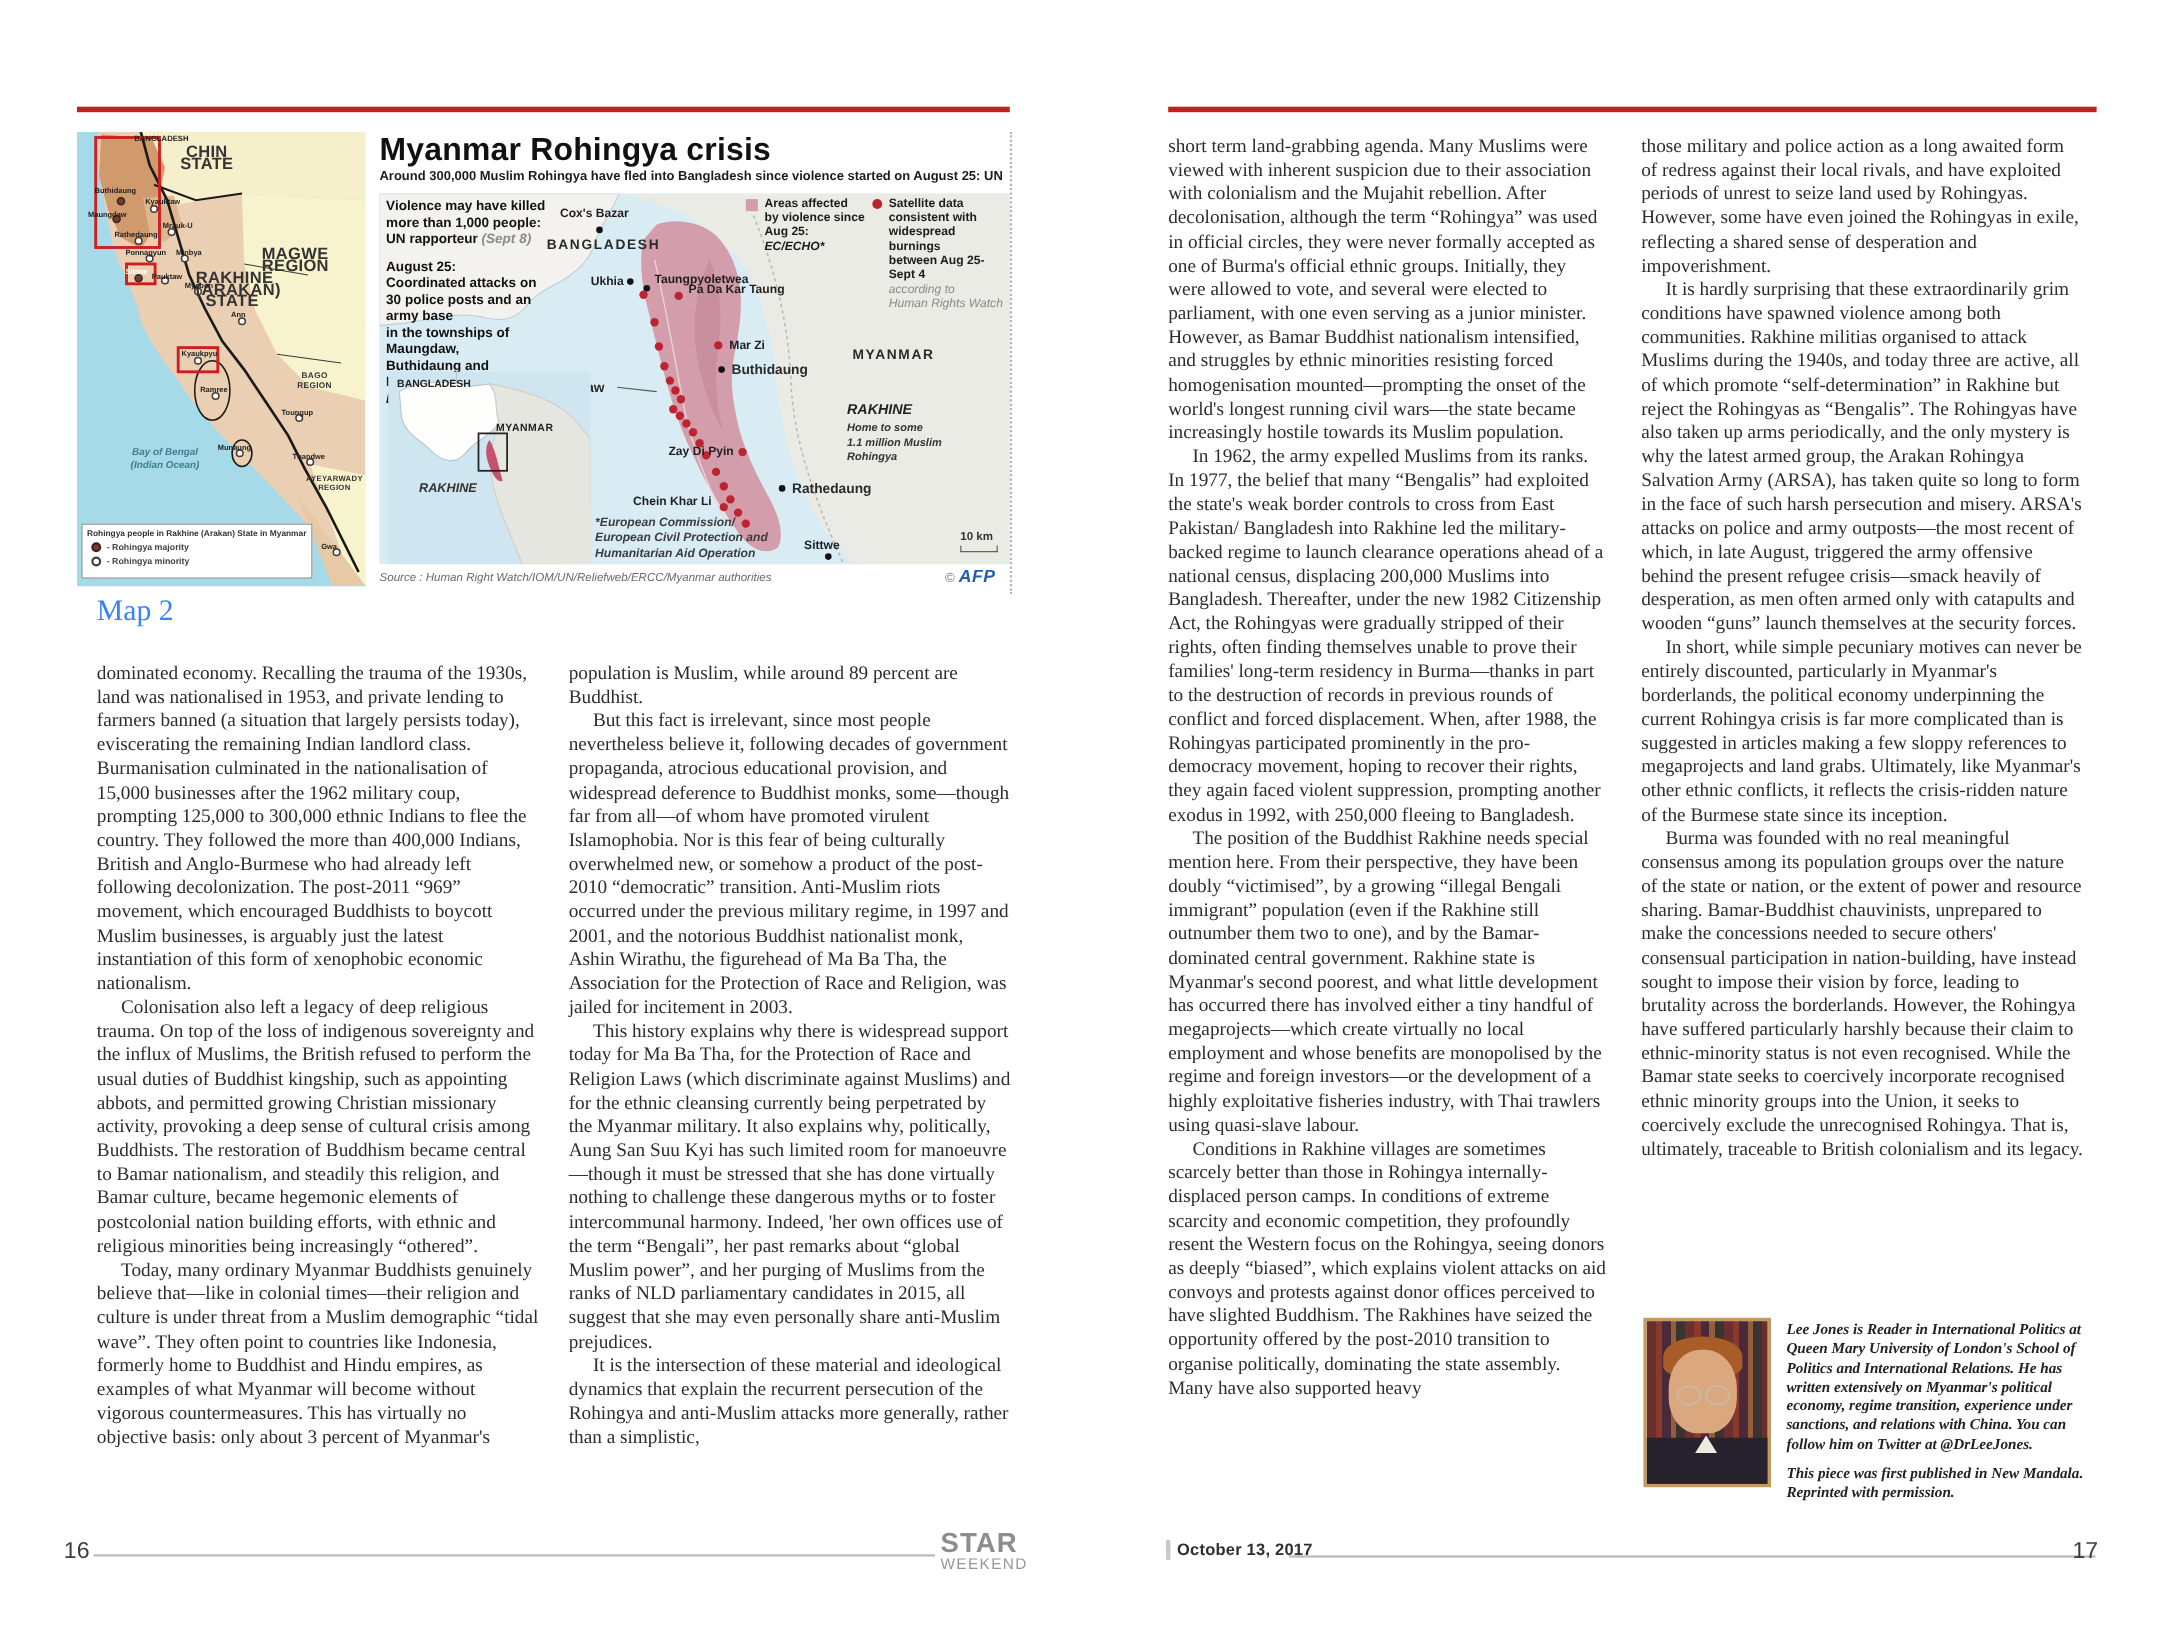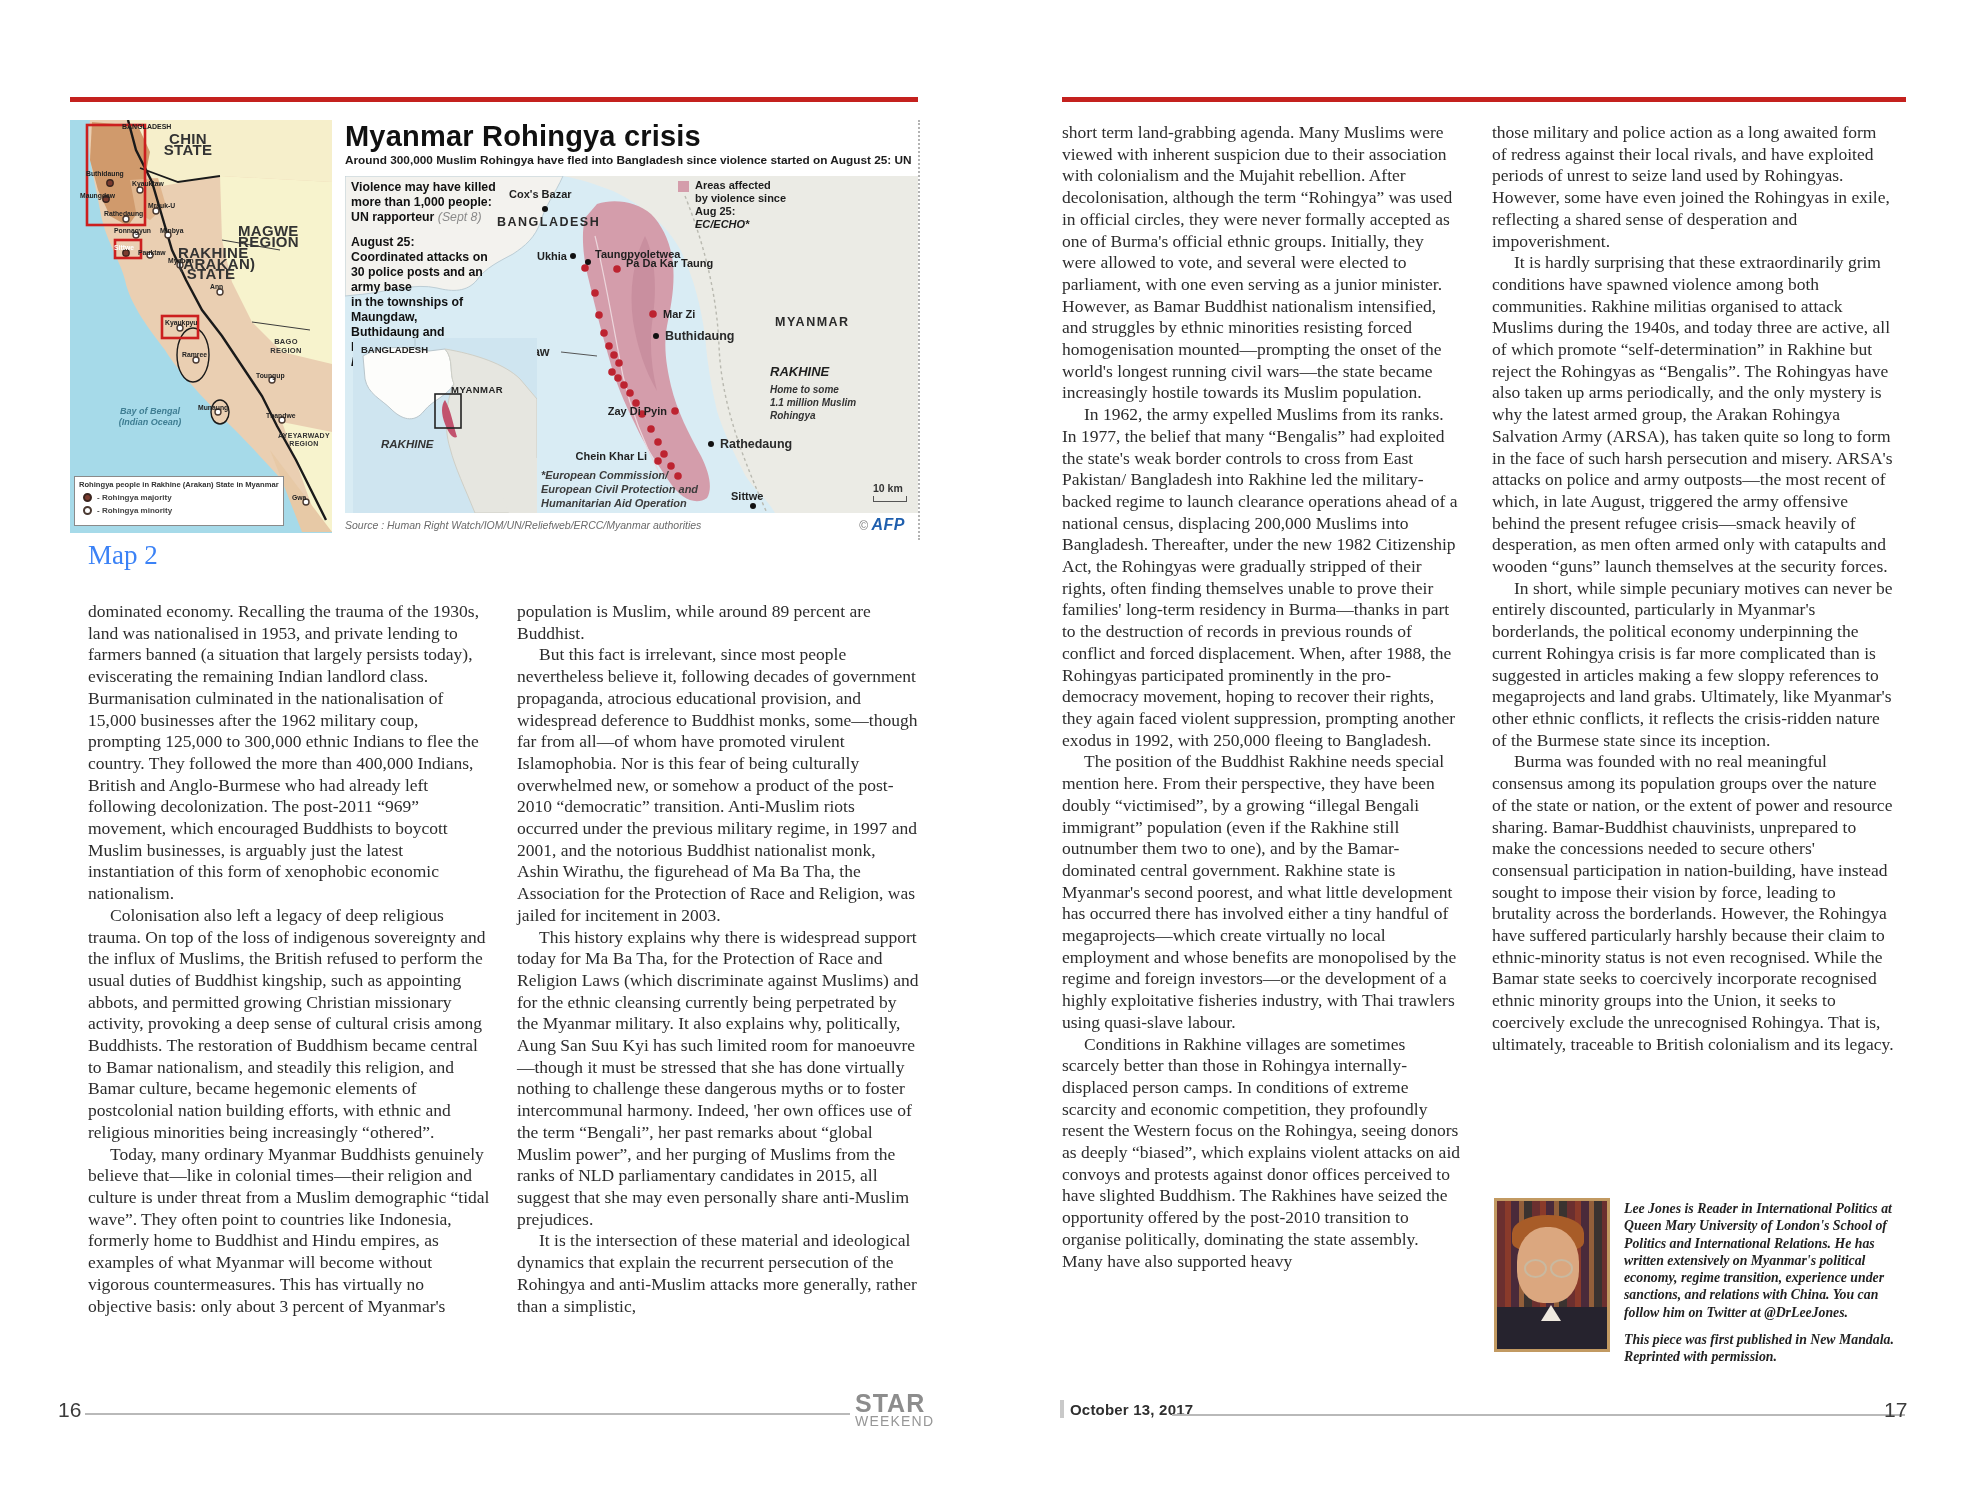--- a/index.html
+++ b/index.html
@@ -34,21 +34,21 @@
   #afp{position:absolute;left:345px;top:120px;width:573px;height:420px;border-right:2px dotted #b3b3b3;}
   #afp .title{position:absolute;left:0;top:0;font-size:29px;font-weight:800;color:#111;letter-spacing:.2px;}
   #afp .subtitle{position:absolute;left:0;top:33px;font-size:11.8px;font-weight:bold;color:#1c1c1c;}
   #afpmap{position:absolute;left:0;top:56px;width:573px;height:337px;background:#d9ecf4;overflow:hidden;}
   #afpmap svg{position:absolute;left:0;top:0;}
   .alabel{position:absolute;font-size:11px;font-weight:bold;color:#1f1f1f;line-height:12px;}
   .alabel.big{font-size:12.5px;letter-spacing:1.5px;color:#2a2a2a;}
   .alabel.it{font-style:italic;font-size:13px;}
   .asub{position:absolute;font-style:italic;font-size:10px;line-height:13px;color:#333;font-weight:bold;}
   .ainfo{position:absolute;left:6px;top:4px;width:160px;font-size:12.3px;line-height:15px;font-weight:bold;color:#111;}
-  .ainfo .gray{color:#8a8a8a;font-style:italic;font-weight:normal;}
+  .ainfo .gray{color:#8a8a8a;font-style:italic;font-weight:bold;}
   .ainfo .blk2{margin-top:10px;}
   .aleg{position:absolute;display:flex;font-size:11px;line-height:13px;font-weight:bold;color:#1c1c1c;}
   .aleg .sq{width:11px;height:11px;background:#d49dab;margin:2px 6px 0 0;flex:none;}
   .aleg .dotred{width:9px;height:9px;border-radius:50%;background:#bd2330;margin:2px 6px 0 0;flex:none;}
   .aleg .gr{color:#8a8a8a;font-style:italic;font-weight:normal;}
   .afoot{position:absolute;left:196px;top:292px;font-style:italic;font-size:11px;line-height:14px;color:#3c3c3c;font-weight:bold;}
   .ascale{position:absolute;left:528px;top:306px;font-size:10.5px;font-weight:bold;color:#333;}
   .ascale .bar{width:32px;height:5px;border-left:1.5px solid #555;border-right:1.5px solid #555;border-bottom:1.5px solid #555;margin-top:2px;}
   #inset{position:absolute;left:8px;top:162px;width:184px;height:175px;background:#cfe5f0;overflow:hidden;}
   .inlbl{position:absolute;font-weight:bold;color:#222;}
@@ -249,20 +249,29 @@
           <div style="font-style:italic;">EC/ECHO*</div>
         </div>
       </div>
 
       <div class="aleg" style="left:333px;top:3px;width:110px;">
         <span class="sq"></span>
         <span><span class="prel">Areas affected
 by violence since
 Aug 25: </span><span style="font-style:italic;">EC/ECHO*</span></span>
       </div>
+      <div class="aleg" style="left:448px;top:3px;width:122px;">
+        <span class="dotred"></span>
+        <span><span class="prel">Satellite data
+consistent with
+widespread burnings
+between Aug 25-
+Sept 4</span><br><span class="gr prel">according to
+Human Rights Watch</span></span>
+      </div>
 
       <div class="alabel" style="left:164px;top:12px;">Cox's Bazar</div>
       <div class="alabel big" style="left:152px;top:40px;">BANGLADESH</div>
       <div class="alabel" style="left:150px;top:74px;width:72px;text-align:right;">Ukhia</div>
       <div class="alabel" style="left:250px;top:72px;">Taungpyoletwea</div>
       <div class="alabel" style="left:281px;top:81px;">Pa Da Kar Taung</div>
       <div class="alabel" style="left:318px;top:132px;">Mar Zi</div>
       <div class="alabel big" style="left:320px;top:154px;letter-spacing:0;">Buthidaung</div>
       <div class="alabel big" style="left:140px;top:170px;letter-spacing:0;">Maungdaw</div>
       <div class="alabel" style="left:242px;top:229px;width:80px;text-align:right;">Zay Di Pyin</div>

